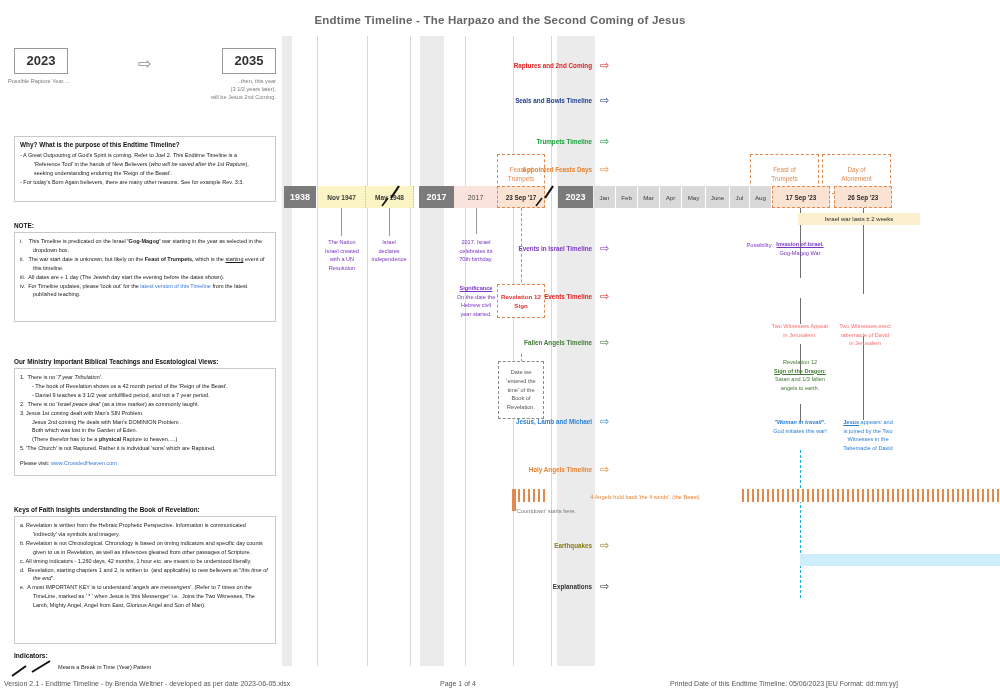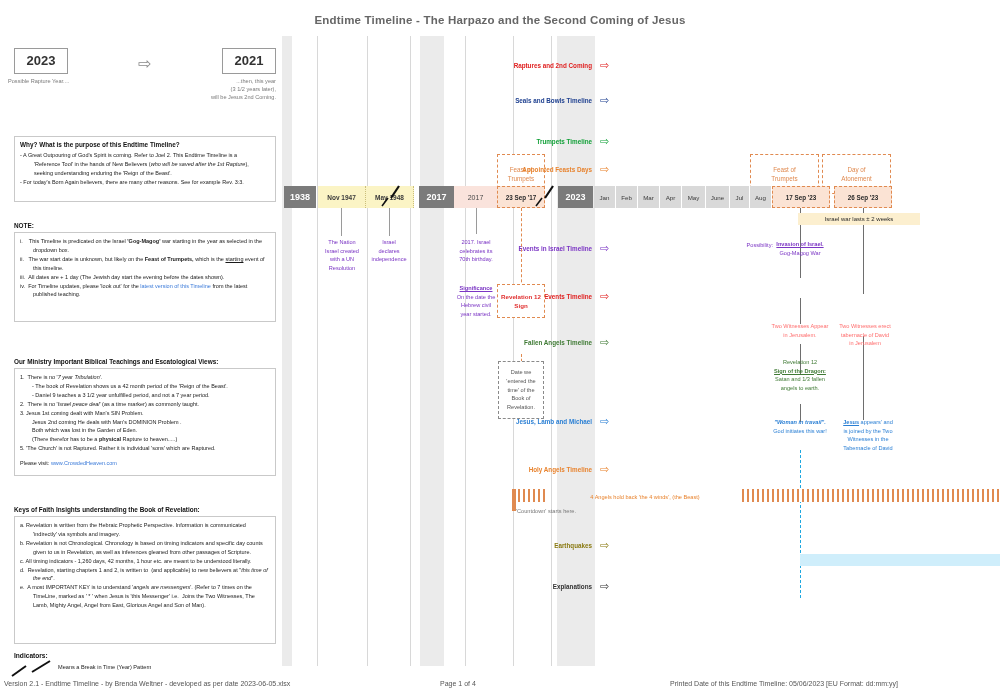--- a/index.html
+++ b/index.html
@@ -154,21 +154,21 @@
 
   <div class="abs" id="doc-title">Endtime Timeline - The Harpazo and the Second Coming of Jesus</div>
 
   <div class="abs" id="left-panel">
 
     <div class="abs yearbox" style="left:14px; top:12px; width:52px;">2023</div>
     <div class="abs yearcap" style="left:8px; top:38px; width:66px; text-align:left;">Possible Rapture Year....</div>
 
     <div class="abs arrow-right" style="left:138px; top:20px;">⇨</div>
 
-    <div class="abs yearbox" style="left:222px; top:12px; width:52px;">2021</div>
+    <div class="abs yearbox" style="left:222px; top:12px; width:52px;">2035</div>
     <div class="abs" style="left:182px; top:38px; width:94px; text-align:right;">
       <div class="yearcap">...then, this year</div>
       <div class="yearcap" style="margin-top:0;">(3 1/2 years later),</div>
       <div class="yearcap" style="margin-top:0;">will be Jesus 2nd Coming.</div>
     </div>
 
     <div class="abs infobox" style="left:14px; top:100px; width:262px; height:66px;">
       <div class="ib-title">Why? What is the purpose of this Endtime Timeline?</div>
       <div class="ib-line ib-ind">- A Great Outpouring of God's Spirit is coming. Refer to Joel 2. This Endtime Timeline is a</div>
       <div class="ib-line ib-ind2">'Reference Tool' in the hands of New Believers (<span class="it">who will be saved after the 1st Rapture</span>),</div>

